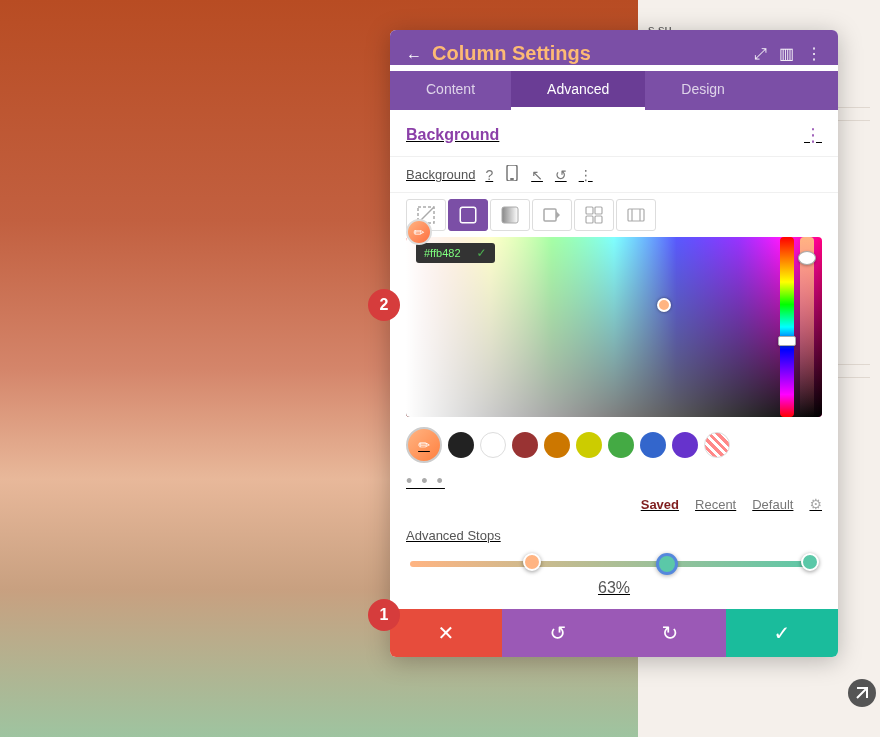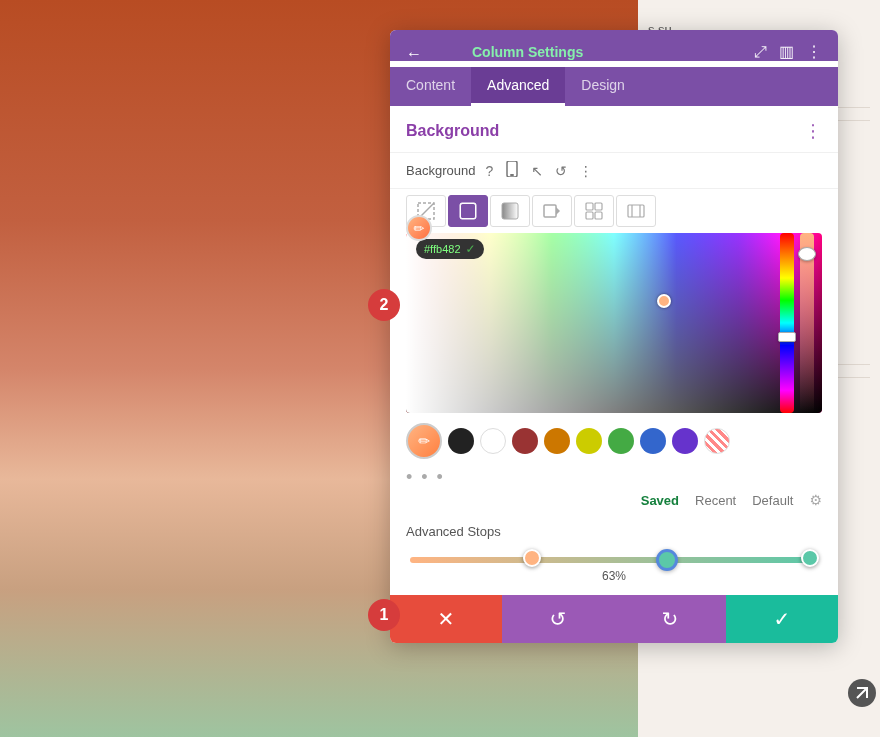--- a/index.html
+++ b/index.html
@@ -126,24 +126,23 @@
       gap: 10px;
     }
 
     .back-arrow {
       color: white;
       font-size: 16px;
       cursor: pointer;
     }
 
     .panel-title {
-      color: #86efac;
-      font-size: 14px;
+      color: #fdba74;
+      font-size: 20px;
       font-weight: 600;
-      margin-left: 40px;
     }
 
     .panel-header-icons {
       display: flex;
       gap: 12px;
       align-items: center;
     }
 
     .header-icon {
       color: white;
@@ -158,37 +157,38 @@
       padding-bottom: 8px;
     }
 
     
     .tabs {
       display: flex;
       background: #7b4fa6;
     }
 
     .tab {
-      padding: 10px 16px;
+      padding: 10px 36px;
       color: rgba(255,255,255,0.75);
       font-size: 14px;
       cursor: pointer;
       border-bottom: 3px solid transparent;
     }
 
     .tab.active {
       color: white;
       background: #6a3d95;
       border-bottom: 3px solid white;
     }
 
     
     .panel-body {
       padding: 0;
       background: #fff;
+      text-decoration: underline;
     }
 
     
     .section-header {
       display: flex;
       align-items: center;
       justify-content: space-between;
       padding: 14px 16px 10px 16px;
       border-bottom: 1px solid #f0f0f0;
     }
@@ -261,24 +261,24 @@
     }
 
     .color-hex-tag {
       position: absolute;
       top: 6px;
       left: 26px;
       background: #333;
       color: #7fff7f;
       font-size: 11px;
       padding: 3px 8px;
-      border-radius: 10px;
-      display: flex;
-      align-items: center;
-      gap: 5px;
+      border-radius: 3px;
+      display: flex;
+      align-items: center;
+      gap: 16px;
       z-index: 2;
     }
 
     .hex-check {
       color: #4caf50;
       font-size: 12px;
     }
 
     .color-gradient-canvas {
       width: 100%;
@@ -416,21 +416,21 @@
       justify-content: flex-end;
     }
 
     .saved-tab {
       font-size: 13px;
       color: #777;
       cursor: pointer;
     }
 
     .saved-tab.active {
-      color: #15803d;
+      color: #7f1d1d;
       font-weight: 600;
     }
 
     .saved-settings-icon {
       color: #aaa;
       font-size: 14px;
       cursor: pointer;
     }
 
     
@@ -479,22 +479,23 @@
       height: 22px;
       border-radius: 50%;
       border: 3px solid #5588dd;
       background: #5bc8a8;
       box-shadow: 0 1px 4px rgba(0,0,0,0.3);
       top: -2px;
     }
 
     .stop-percent {
       text-align: center;
-      font-size: 12px;
+      font-size: 16px;
       color: #555;
+      margin-top: 6px;
     }
 
     
     .action-bar {
       display: flex;
       height: 48px;
     }
 
     .action-btn {
       flex: 1;

